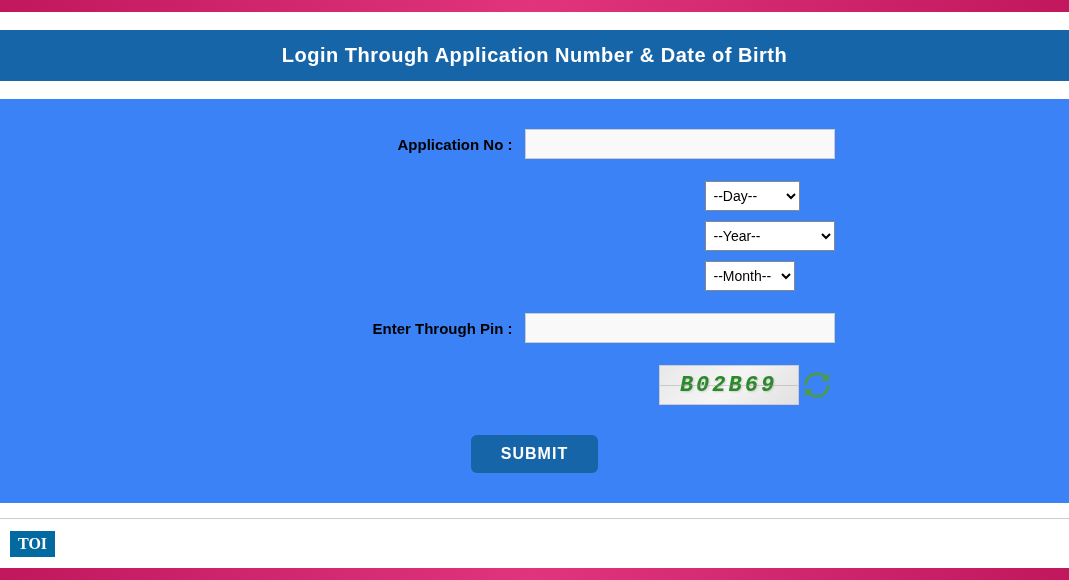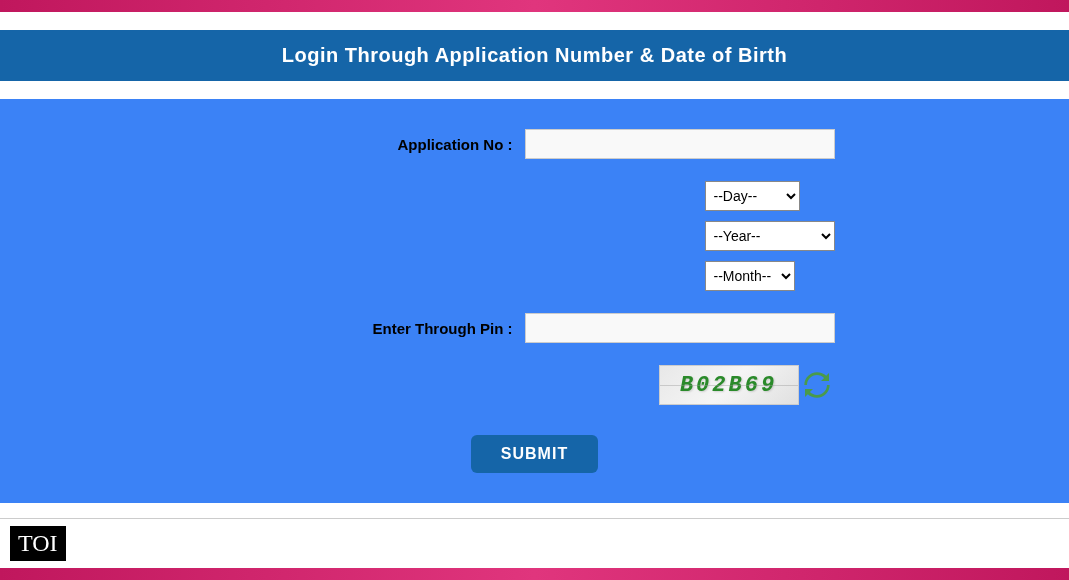--- a/index.html
+++ b/index.html
@@ -189,24 +189,24 @@
     .toi-bar {
       height: 50px;
       background: #fff;
       display: flex;
       align-items: center;
       padding: 0 10px;
       border-top: 1px solid #ccc;
     }
 
     .toi-logo {
-      background: #000000;
+      background: #0369a1;
       color: #ffffff;
-      font-size: 24px;
-      font-weight: normal;
+      font-size: 16px;
+      font-weight: bold;
       padding: 4px 8px;
       font-family: serif;
     }
 
     .bottom-pink-bar {
       height: 12px;
       background: linear-gradient(to right, #c0175d, #e0357d, #c0175d);
     }
   </style>
 </head>

